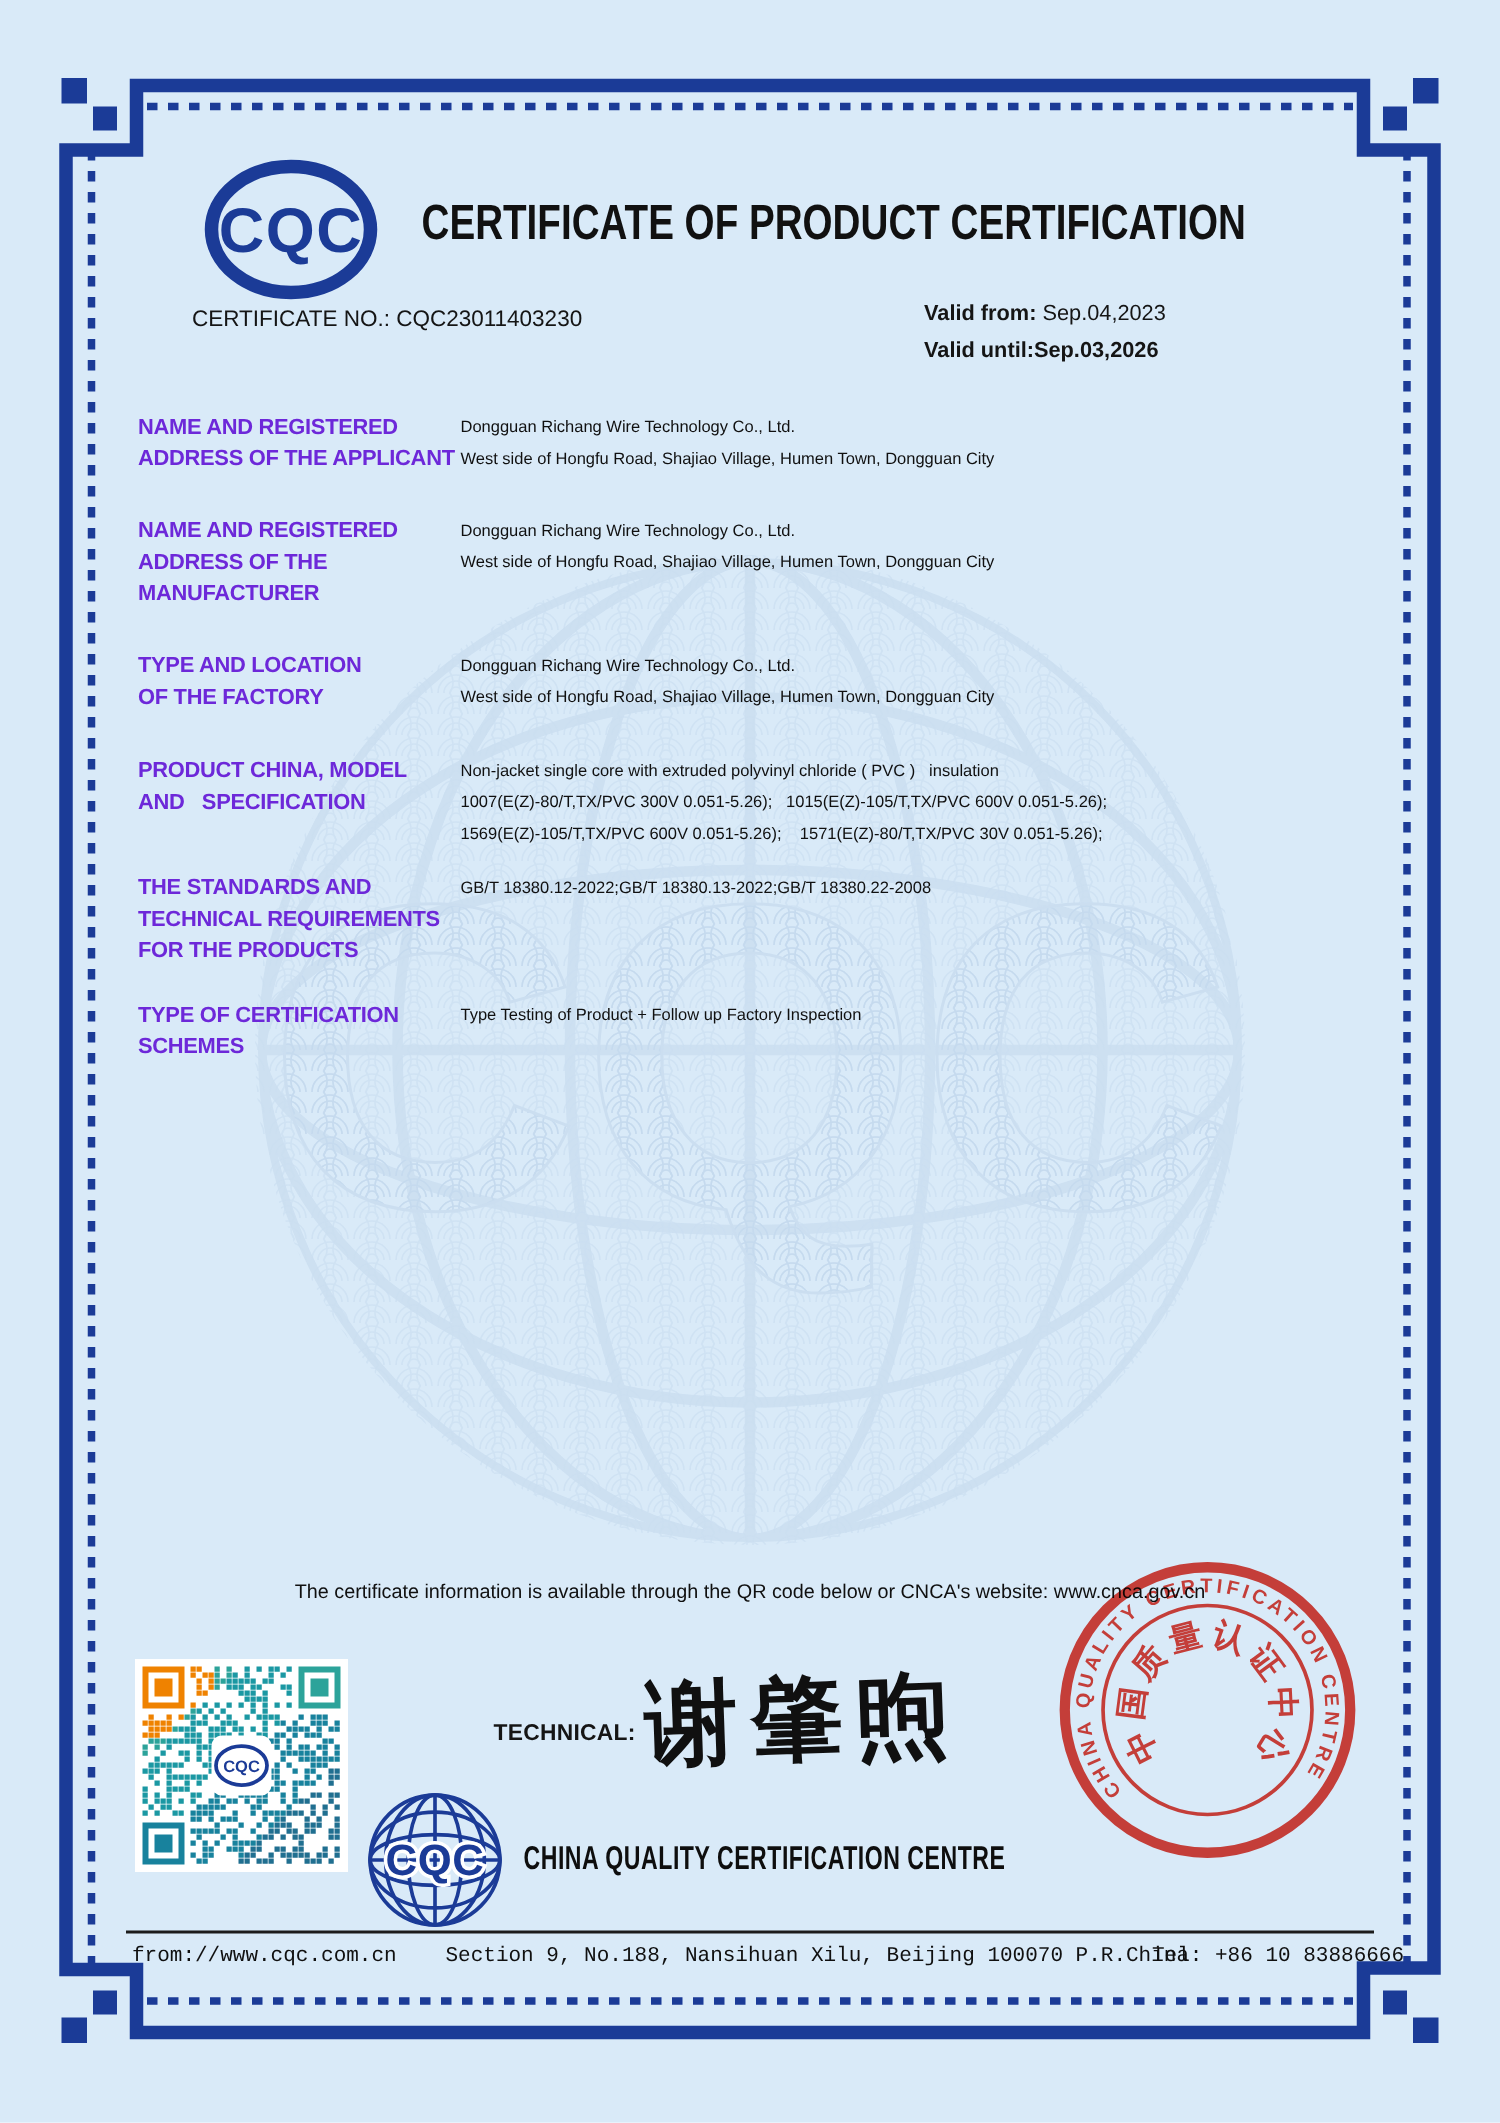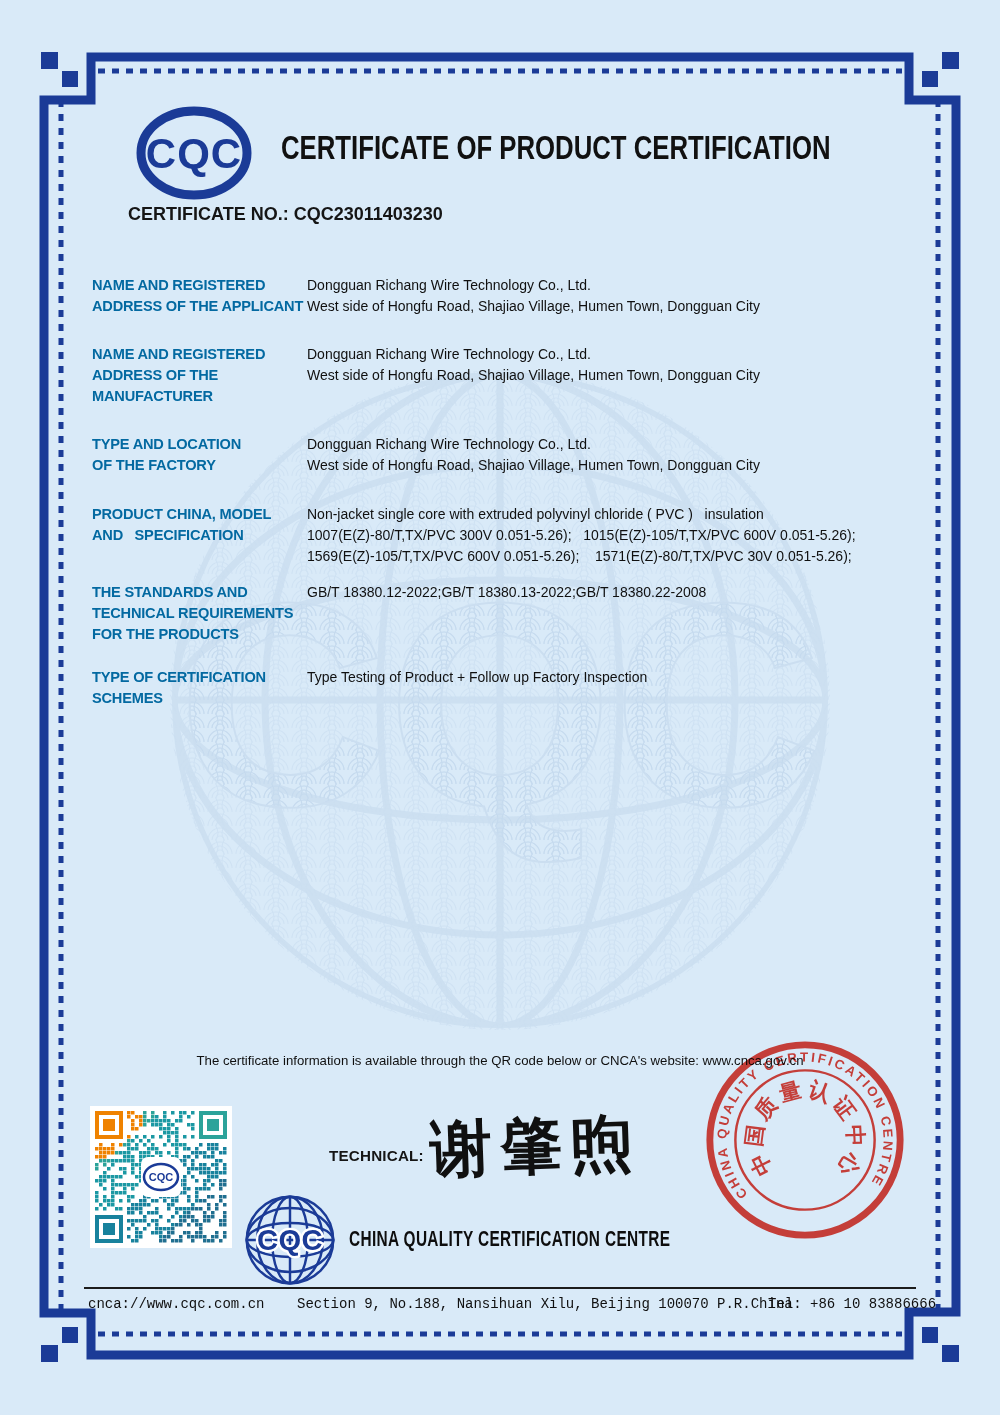--- a/index.html
+++ b/index.html
@@ -9,30 +9,30 @@
     font-family:"Liberation Sans","DejaVu Sans",sans-serif;
     color:#151515;
   }
   .abs{position:absolute;}
   svg{display:block;}
   
   .title{
     font-size:33px;font-weight:bold;letter-spacing:0px;white-space:nowrap;
     transform:scaleX(.78);transform-origin:left center;color:#111;
   }
-  .certline{font-size:18px;font-weight:bold;white-space:nowrap;}
+  .certline{font-size:15px;font-weight:normal;white-space:nowrap;}
   .validrow{font-size:14.5px;white-space:nowrap;margin-bottom:9px;}
   .validrow b{font-weight:bold;}
   
   .sec-label{
     position:absolute;left:92px;width:214px;font-size:14.6px;font-weight:bold;
-    line-height:21px;white-space:pre-wrap;letter-spacing:-0.2px;color:#0369a1;
+    line-height:21px;white-space:pre-wrap;letter-spacing:-0.2px;color:#6d28d9;
   }
   .sec-value{
-    position:absolute;left:307px;width:648px;font-size:14px;
+    position:absolute;left:307px;width:648px;font-size:11px;
     line-height:21px;white-space:pre-wrap;color:#101010;
   }
   .statement{font-size:13.4px;color:#101010;white-space:nowrap;}
   .qr-note{width:1000px;text-align:center;font-size:13.2px;color:#101010;}
   .qr-box{background:#ffffff;}
   .sig-label{font-size:15.2px;font-weight:bold;letter-spacing:.2px;}
   .sig-name{
     font-size:62px;font-weight:bold;letter-spacing:8px;color:#101010;
     font-family:"DejaVu Sans","Liberation Sans",sans-serif;
     transform:rotate(-2deg);transform-origin:left center;white-space:nowrap;
@@ -105,20 +105,29 @@
 
   <svg class="abs" style="left:135px;top:105px" width="118" height="96" viewBox="0 0 118 96">
     <ellipse cx="59" cy="48" rx="53" ry="42" fill="none" stroke="#1b3b97" stroke-width="9"></ellipse>
     <text x="59" y="63" text-anchor="middle" font-size="42" font-weight="bold" fill="#1b3b97" letter-spacing="1">CQC</text>
   </svg>
   <div class="abs title" style="left:281px;top:129px">CERTIFICATE OF PRODUCT CERTIFICATION</div>
 
   <div class="abs certline" style="left:128px;top:204px">
     <span>CERTIFICATE NO.:</span>
     <span>CQC23011403230</span>
+  </div>
+  <div class="abs" style="left:616px;top:201px">
+    <div class="validrow">
+      <b>Valid from:</b>
+      <span>Sep.04,2023</span>
+    </div>
+    <div class="validrow">
+      <b>Valid until:</b><b>Sep.03,2026</b>
+    </div>
   </div>
 
   <div>
     <div class="sec-label" style="top:275px">NAME AND REGISTERED
 ADDRESS OF THE APPLICANT</div>
     <div class="sec-value" style="top:275px">Dongguan Richang Wire Technology Co., Ltd.
 West side of Hongfu Road, Shajiao Village, Humen Town, Dongguan City</div>
   </div>
   <div>
     <div class="sec-label" style="top:344px">NAME AND REGISTERED
@@ -621,17 +630,17 @@
     <circle cx="105" cy="105" r="71" fill="none" stroke="#e5342b" stroke-width="2.5"></circle>
     <text font-size="13.5" font-weight="bold" fill="#e5342b" letter-spacing="2.6">
       <textPath href="#stamp-en-arc" startOffset="2">CHINA QUALITY CERTIFICATION CENTRE</textPath>
     </text>
     <text font-size="22" font-weight="bold" fill="#e5342b" letter-spacing="4" font-family="DejaVu Sans, Liberation Sans, sans-serif">
       <textPath href="#stamp-cn-arc" startOffset="1">中国质量认证中心</textPath>
     </text>
   </svg>
 
   <div class="abs footer-rule" style="left:84px;top:1287px"></div>
-  <div class="abs footer-text" style="left:88px;top:1296px">cnca://www.cqc.com.cn</div>
+  <div class="abs footer-text" style="left:88px;top:1296px">from://www.cqc.com.cn</div>
   <div class="abs footer-text" style="left:297px;top:1296px">Section 9, No.188, Nansihuan Xilu, Beijing 100070 P.R.China</div>
   <div class="abs footer-text" style="left:768px;top:1296px">Tel: +86 10 83886666</div>
 
 </div>
 
 </body></html>

